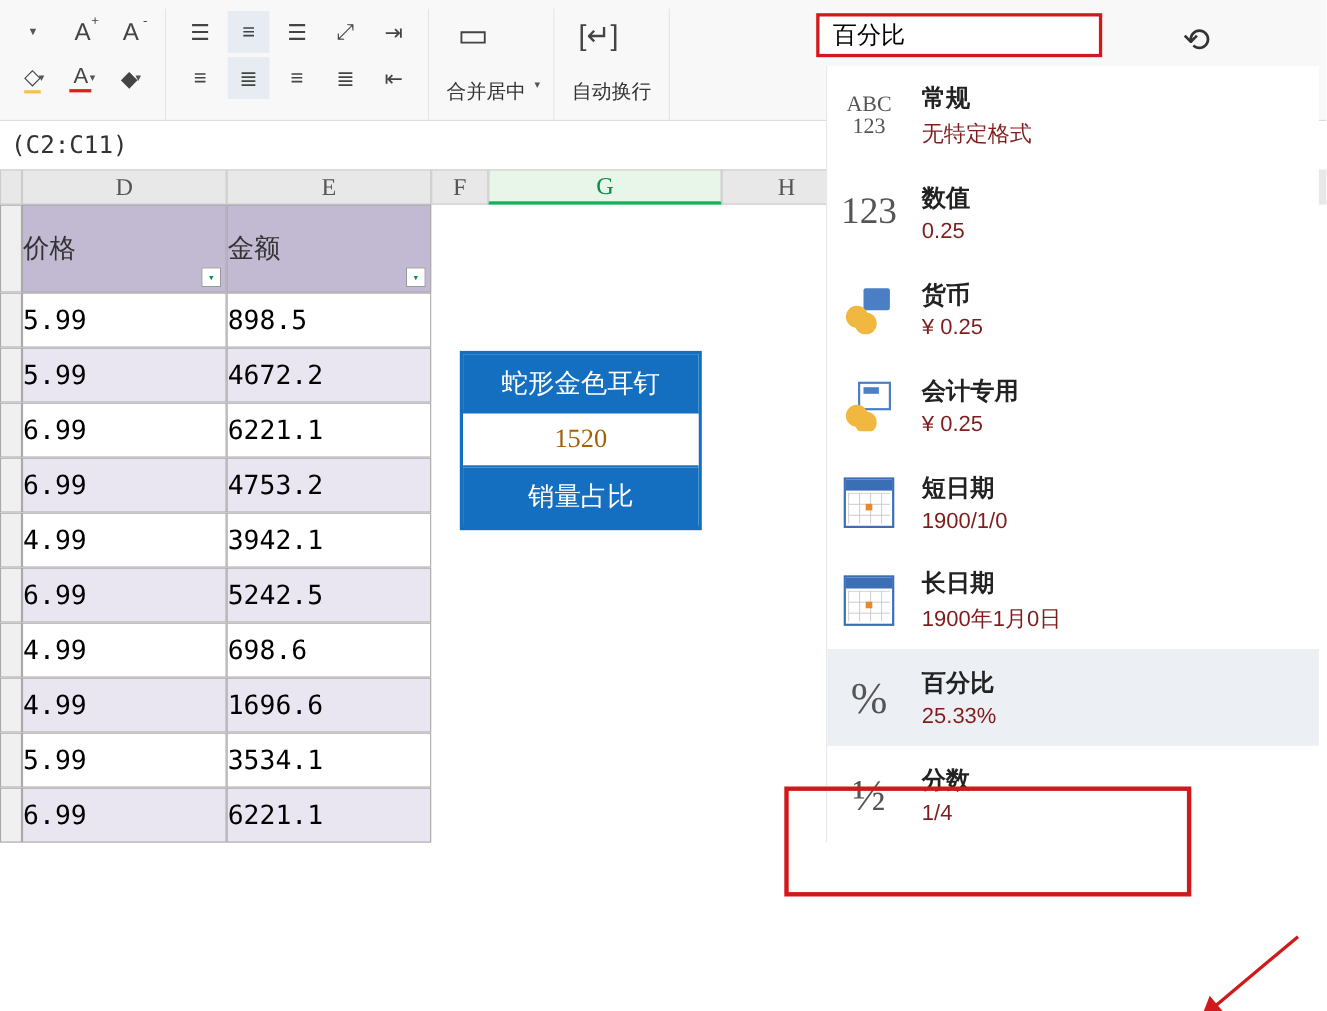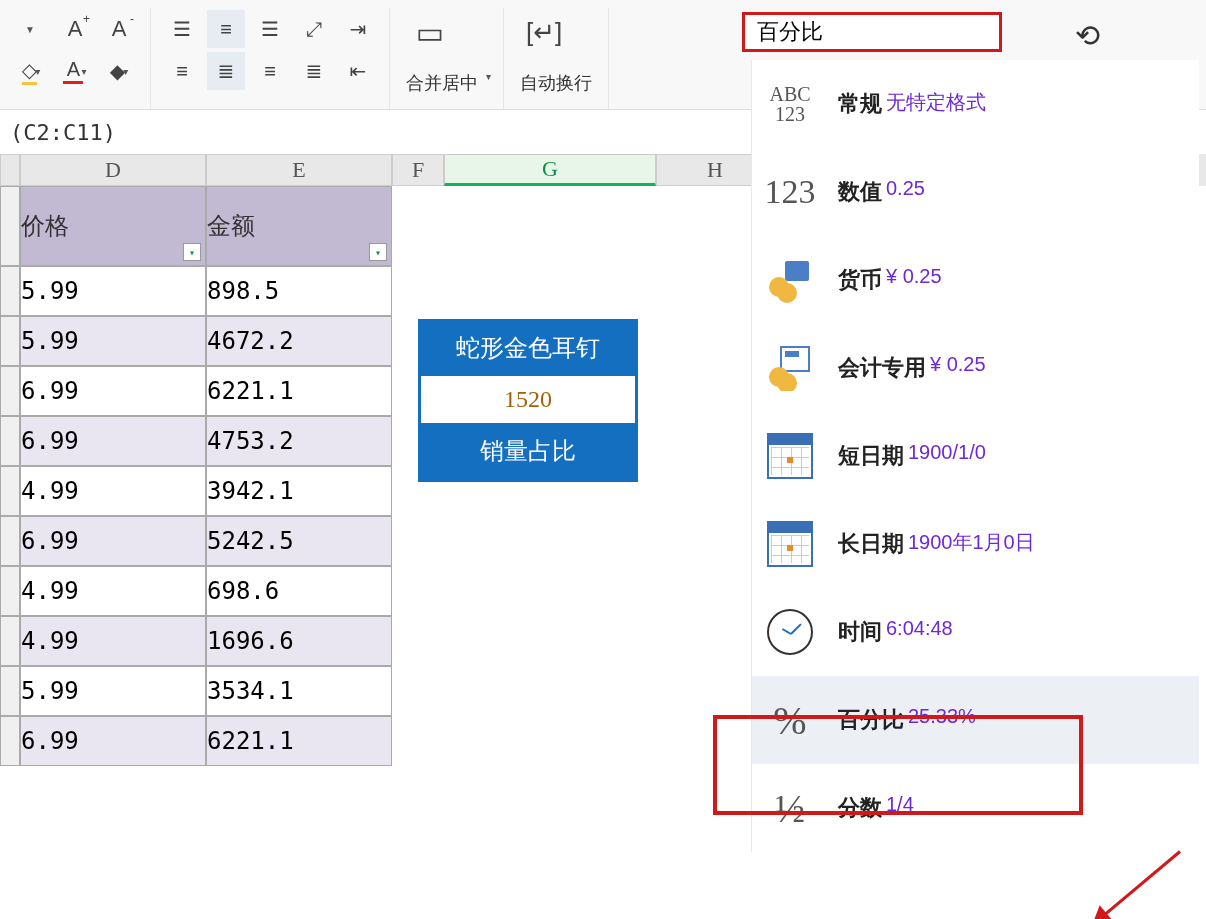--- a/index.html
+++ b/index.html
@@ -42,23 +42,23 @@
 .ib-light { background: #fff; color: #a16207; border-bottom: 2px solid #156fc0; }
 .ib-sel { background: #fff; color: #333; border: 3px solid #0fb45a; position: relative; }
 .ib-sel::after { content: ""; position: absolute; bottom: -5px; right: -5px; width: 10px; height: 10px; background: #0fb45a; }
 
 
 .fmt-selector { position: absolute; left: 742px; top: 12px; width: 260px; height: 40px; border: 3px solid #d0191a; background: #fff; display: flex; align-items: center; padding: 0 12px; font-size: 22px; }
 .fmt-panel { position: absolute; left: 751px; top: 60px; width: 448px; background: #fff; border-left: 1px solid #e8e8e8; }
 .fmt-item { display: flex; align-items: center; padding: 14px 18px 14px 8px; gap: 18px; }
 .fmt-item.sel { background: #ecf0f4; }
 .fmt-icon { width: 60px; height: 60px; display: flex; align-items: center; justify-content: center; font-size: 34px; color: #555; font-family: Georgia, serif; flex-shrink: 0; }
-.fmt-text { display: flex; flex-direction: row; gap: 4px; }
+.fmt-text { display: flex; flex-direction: column; gap: 4px; }
 .fmt-title { font-size: 22px; font-weight: bold; color: #222; }
-.fmt-sub { font-size: 20px; color: #6d28d9; }
+.fmt-sub { font-size: 20px; color: #7f1d1d; }
 .cal-icon { width: 46px; height: 46px; border: 2px solid #3b6fb5; position: relative; background: #fff; }
 .cal-icon::before { content: ""; position: absolute; top: 0; left: 0; right: 0; height: 10px; background: #3b6fb5; }
 .cal-grid { position: absolute; top: 12px; left: 2px; right: 2px; bottom: 2px; background-image: linear-gradient(#ccc 1px, transparent 1px), linear-gradient(90deg, #ccc 1px, transparent 1px); background-size: 10px 10px; }
 .cal-dot { position: absolute; width: 6px; height: 6px; background: #e88a2b; top: 22px; left: 18px; }
 .clock { width: 46px; height: 46px; border: 2px solid #333; border-radius: 50%; position: relative; }
 .clock::before { content: ""; position: absolute; width: 2px; height: 14px; background: #156fc0; top: 9px; left: 21px; transform-origin: bottom; transform: rotate(45deg); }
 .clock::after { content: ""; position: absolute; width: 2px; height: 10px; background: #156fc0; top: 13px; left: 21px; transform-origin: bottom; transform: rotate(-60deg); }
 
 
 .hl-box { position: absolute; border: 4px solid #d0191a; pointer-events: none; }
@@ -275,29 +275,20 @@
         <div class="cal-icon">
           <div class="cal-grid"></div>
           <div class="cal-dot"></div>
         </div>
       </div>
     <div class="fmt-text">
         <div class="fmt-title">长日期</div>
         <div class="fmt-sub">1900年1月0日</div>
       </div>
   </div>
-  <div class="fmt-item">
-    <div class="fmt-icon">
-        <div class="clock"></div>
-      </div>
-    <div class="fmt-text">
-        <div class="fmt-title">时间</div>
-        <div class="fmt-sub">6:04:48</div>
-      </div>
-  </div>
   <div class="fmt-item sel">
     <div class="fmt-icon" style="font-size:40px;">%</div>
     <div class="fmt-text">
         <div class="fmt-title">百分比</div>
         <div class="fmt-sub">25.33%</div>
       </div>
   </div>
   <div class="fmt-item">
     <div class="fmt-icon" style="font-size:40px;">½</div>
     <div class="fmt-text">

